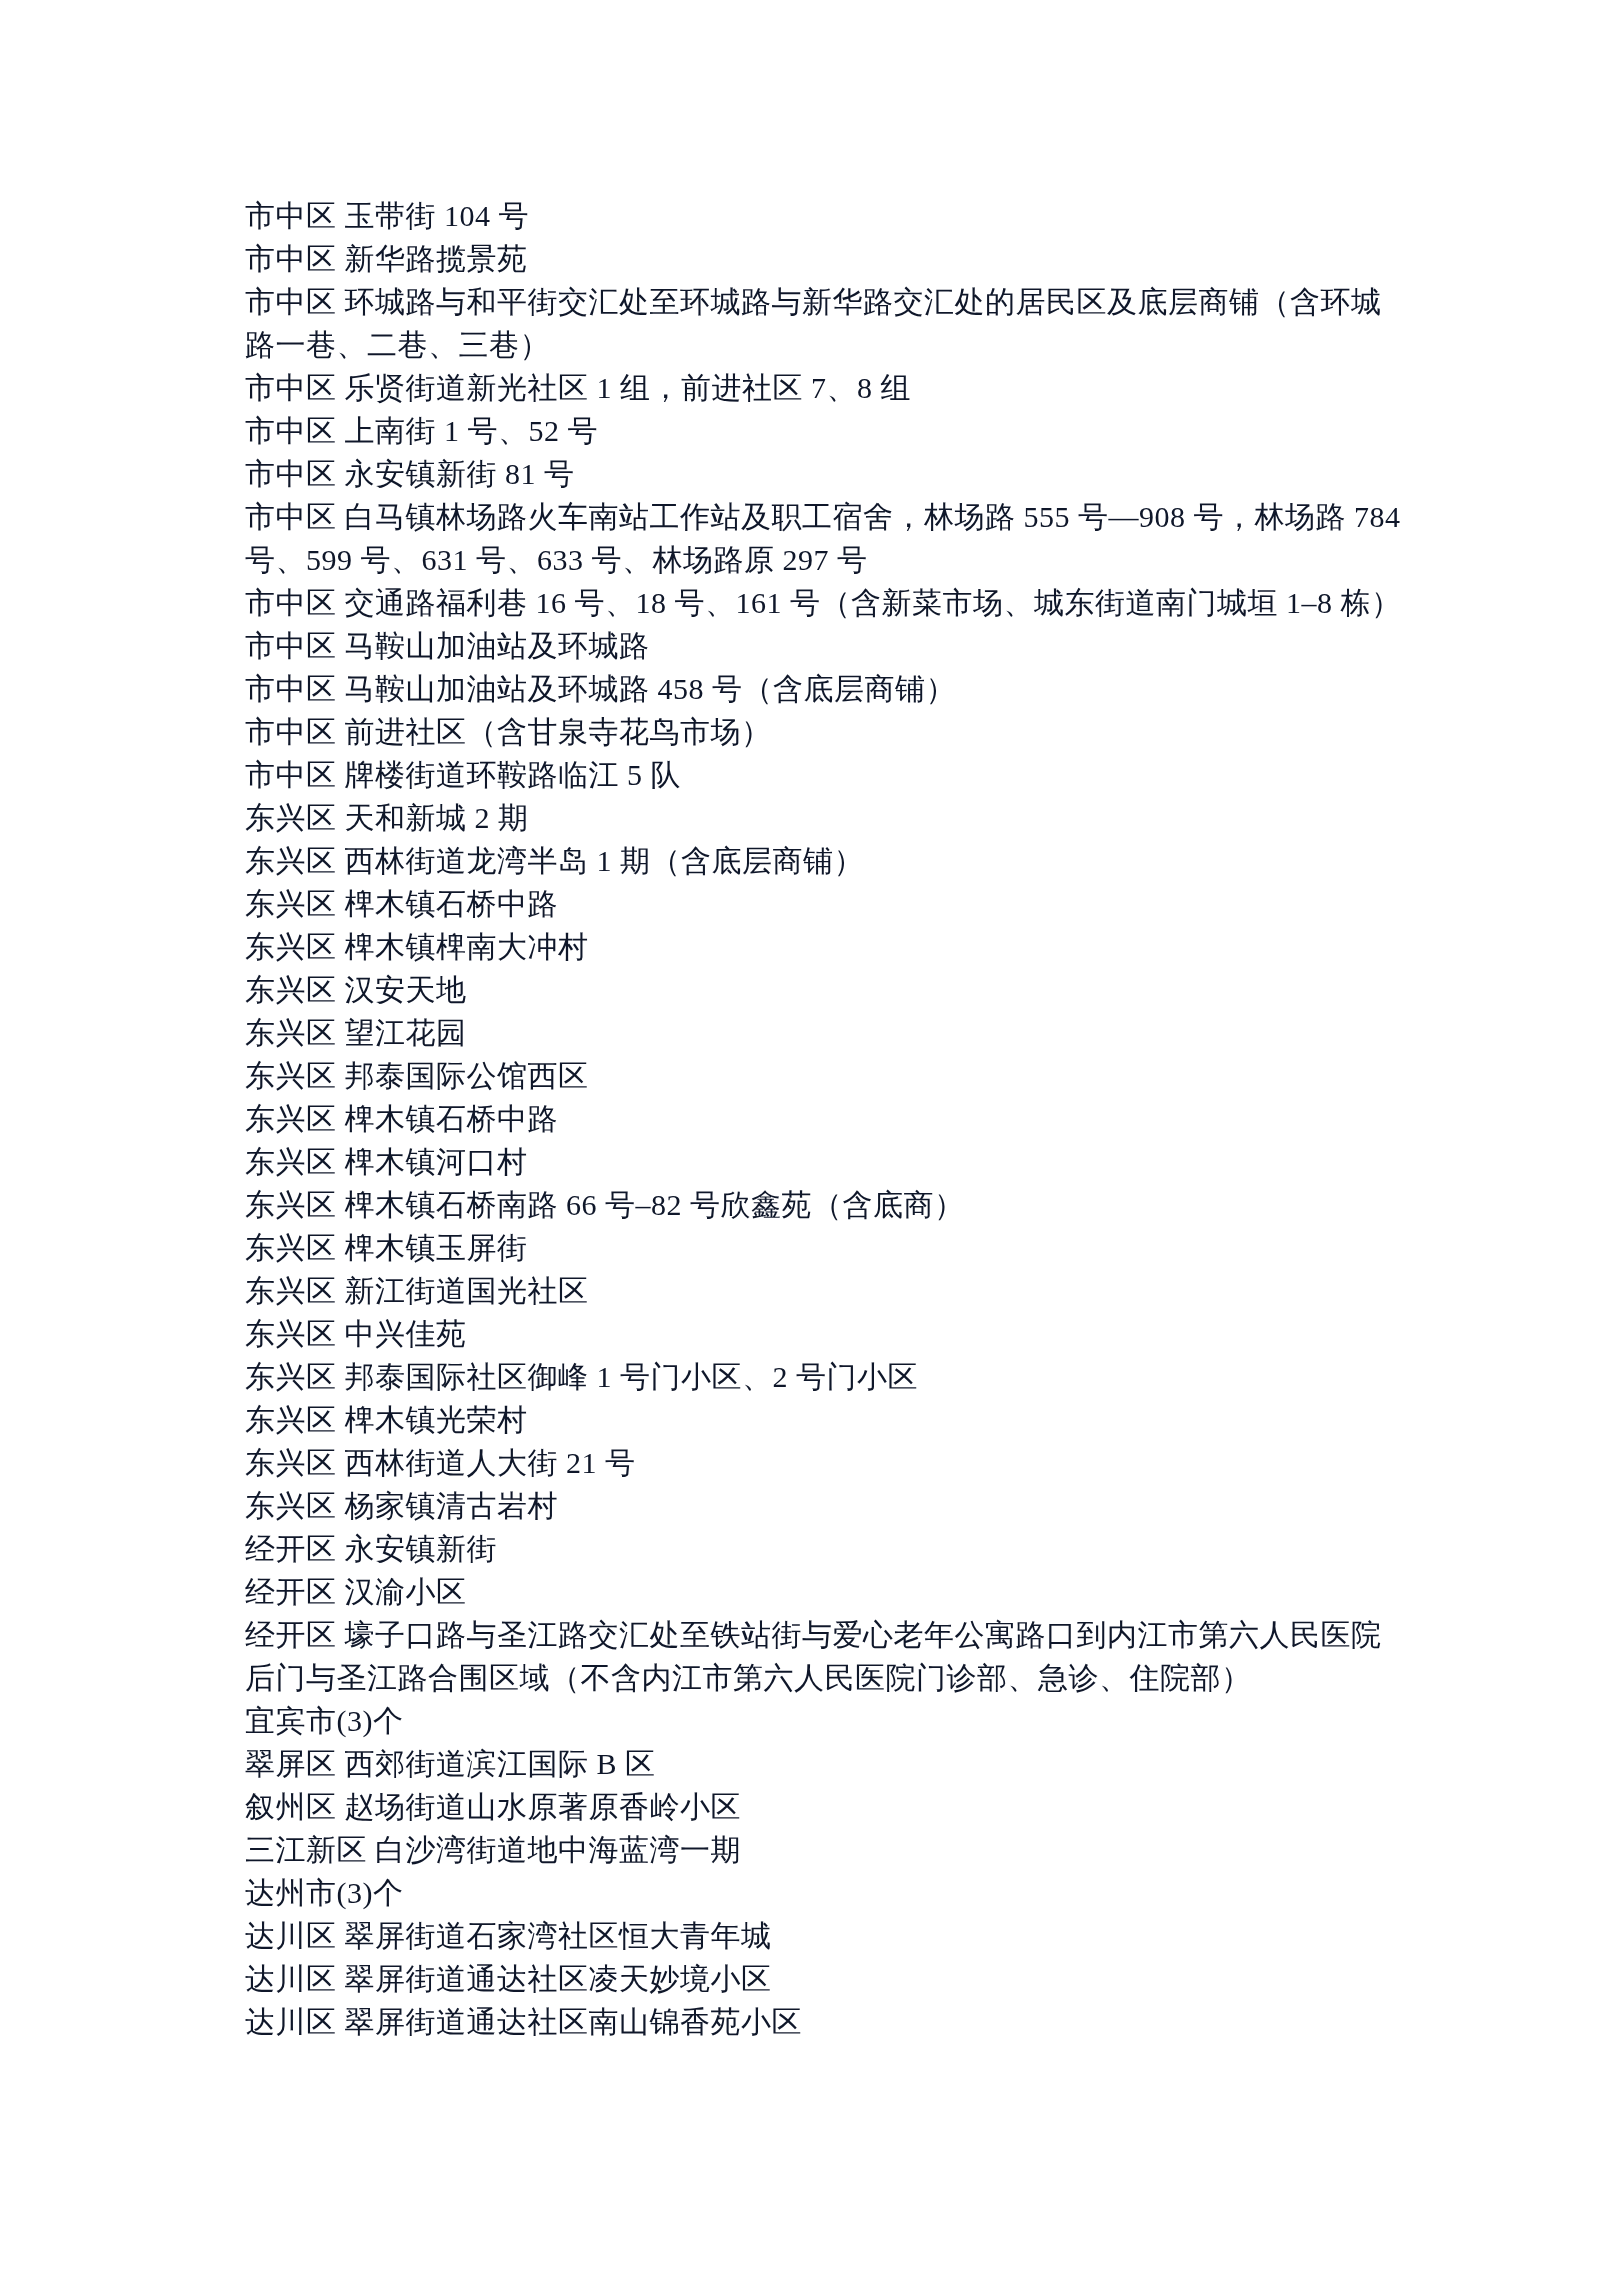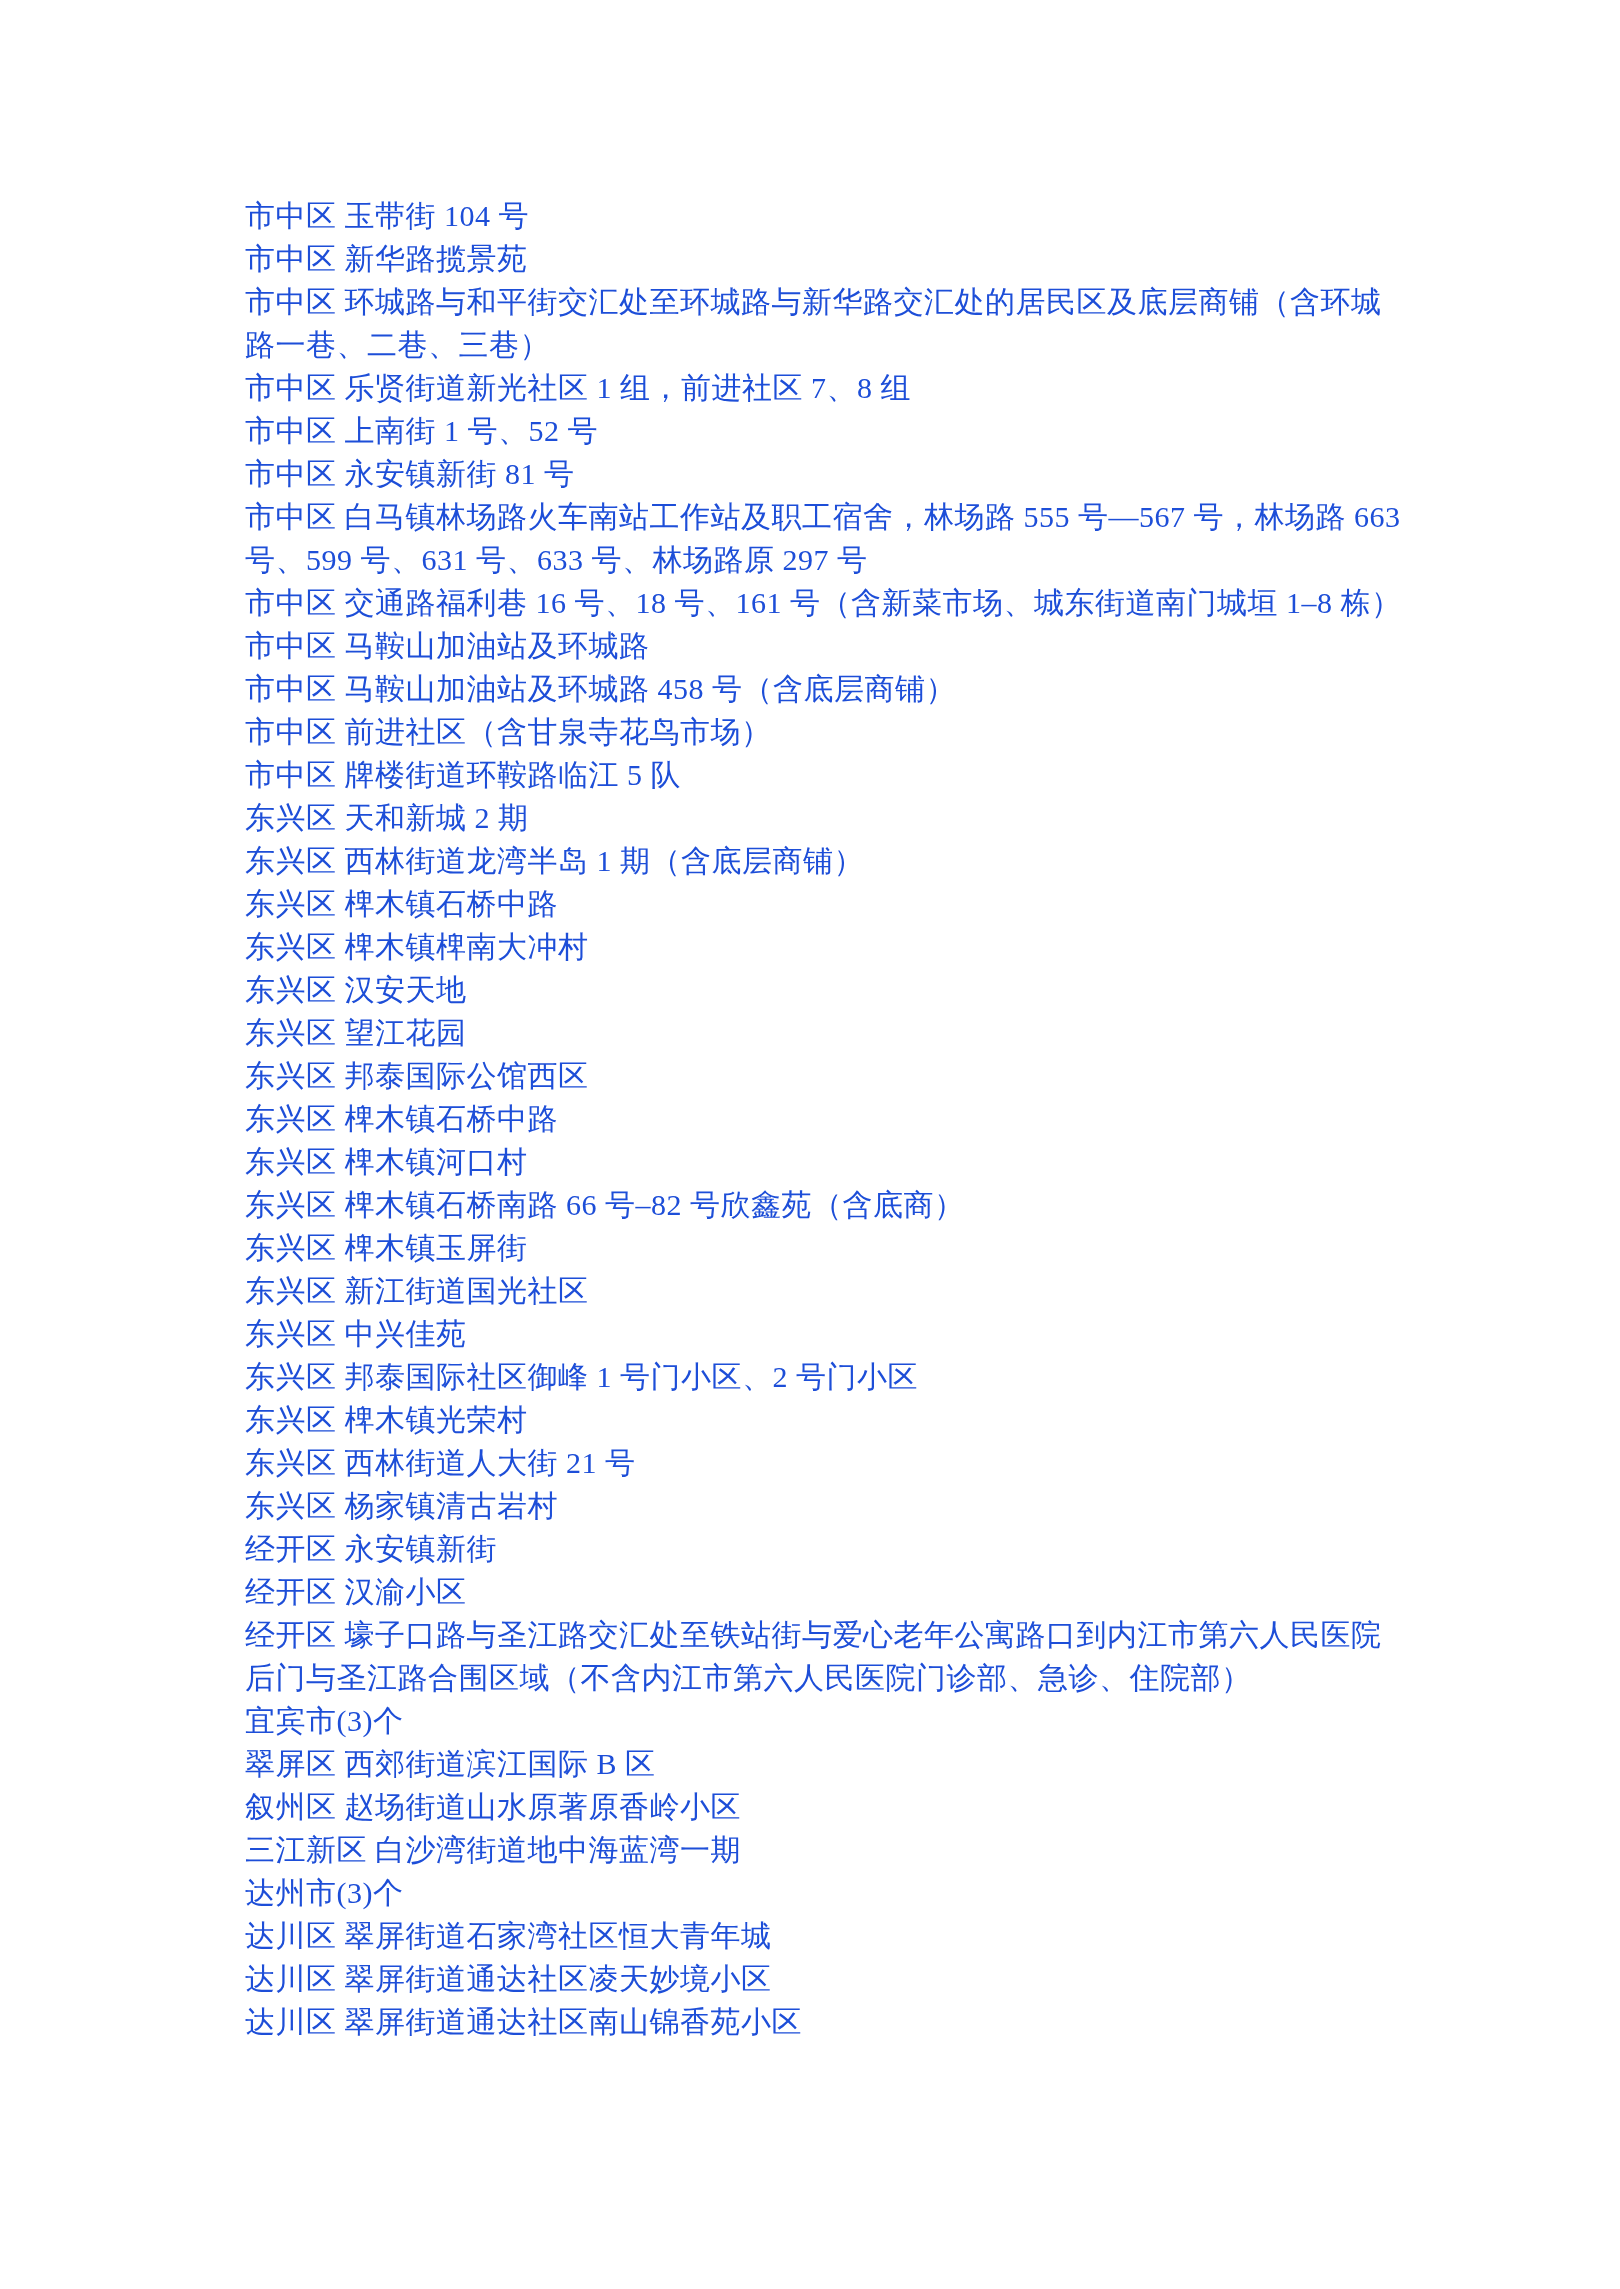--- a/index.html
+++ b/index.html
@@ -17,41 +17,41 @@
   }
   .textblock {
     position: absolute;
     left: 245px;
     top: 194px;
     width: 1161px;
   }
   .line {
     font-size: 30px;
     line-height: 43px;
-    color: #1d4ed8;
+    color: #0f172a;
     white-space: nowrap;
     letter-spacing: 0.5px;
   }
   .line.bold {
     font-weight: normal;
   }
 </style>
 </head>
 <body>
 
 <div class="page">
   <div class="textblock">
       <div class="line">市中区 玉带街 104 号</div>
       <div class="line">市中区 新华路揽景苑</div>
       <div class="line">市中区 环城路与和平街交汇处至环城路与新华路交汇处的居民区及底层商铺（含环城</div>
       <div class="line">路一巷、二巷、三巷）</div>
       <div class="line">市中区 乐贤街道新光社区 1 组，前进社区 7、8 组</div>
       <div class="line">市中区 上南街 1 号、52 号</div>
       <div class="line">市中区 永安镇新街 81 号</div>
-      <div class="line">市中区 白马镇林场路火车南站工作站及职工宿舍，林场路 555 号—567 号，林场路 663</div>
+      <div class="line">市中区 白马镇林场路火车南站工作站及职工宿舍，林场路 555 号—908 号，林场路 784</div>
       <div class="line">号、599 号、631 号、633 号、林场路原 297 号</div>
       <div class="line">市中区 交通路福利巷 16 号、18 号、161 号（含新菜市场、城东街道南门城垣 1–8 栋）</div>
       <div class="line">市中区 马鞍山加油站及环城路</div>
       <div class="line">市中区 马鞍山加油站及环城路 458 号（含底层商铺）</div>
       <div class="line">市中区 前进社区（含甘泉寺花鸟市场）</div>
       <div class="line">市中区 牌楼街道环鞍路临江 5 队</div>
       <div class="line">东兴区 天和新城 2 期</div>
       <div class="line">东兴区 西林街道龙湾半岛 1 期（含底层商铺）</div>
       <div class="line">东兴区 椑木镇石桥中路</div>
       <div class="line">东兴区 椑木镇椑南大冲村</div>

